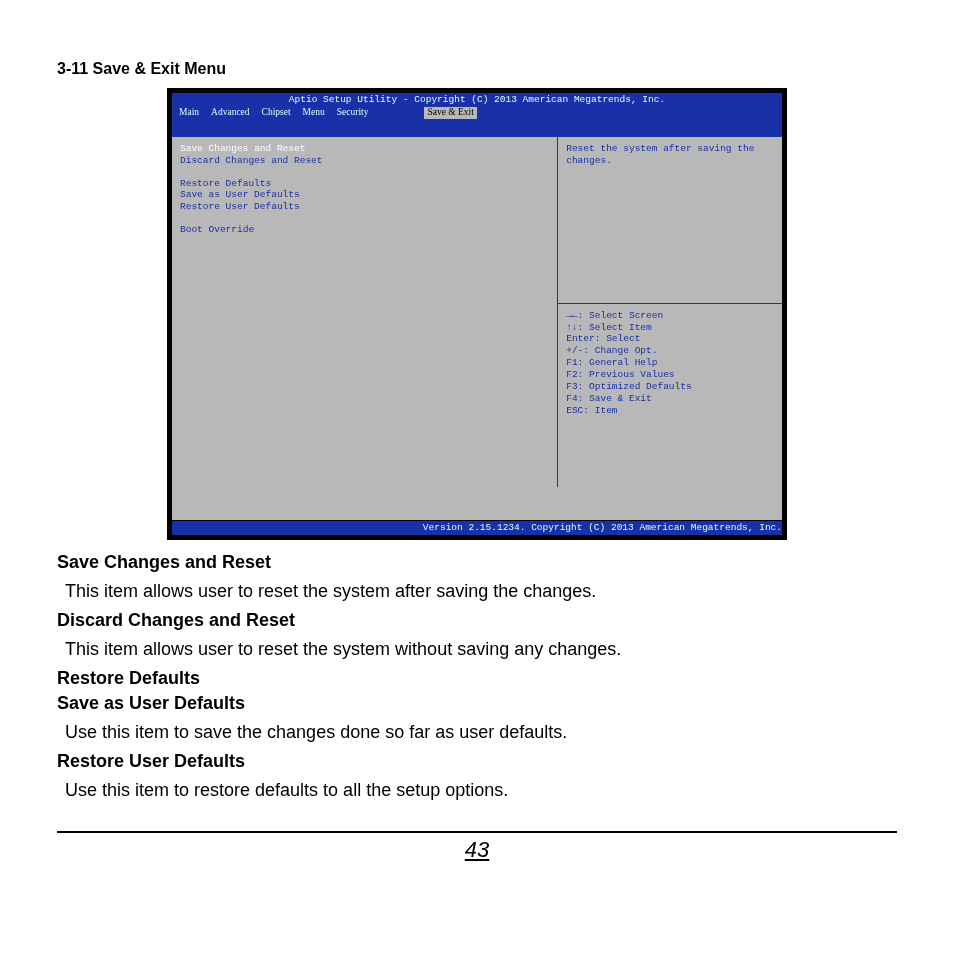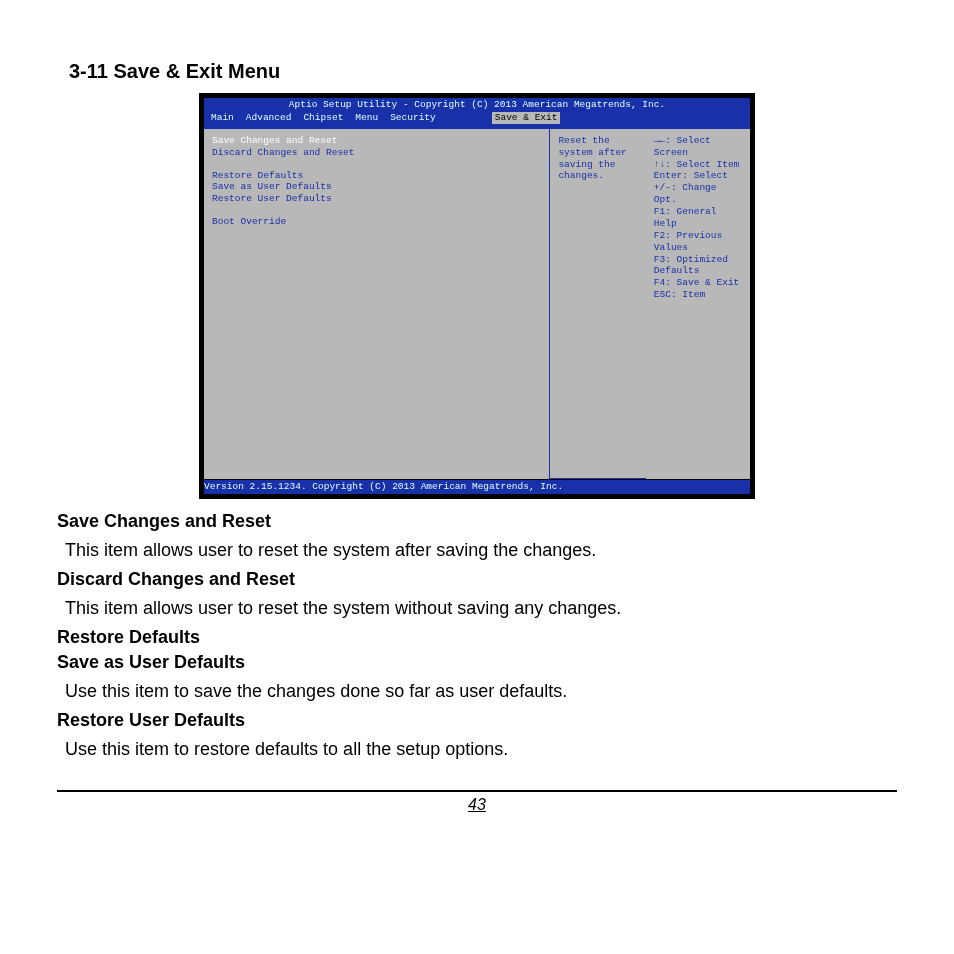--- a/index.html
+++ b/index.html
@@ -9,26 +9,26 @@
     font-family: Arial, Helvetica, sans-serif;
     color: #000000;
     width: 954px;
   }
   .page {
     width: 840px;
     margin: 0 auto;
     padding: 60px 0 30px 0;
   }
   h2.section-title {
-    font-size: 20px;
+    font-size: 16px;
     font-weight: bold;
-    margin: 0 0 10px 12px;
+    margin: 0 0 10px 0;
   }
   .bios-screenshot {
-    width: 556px;
+    width: 620px;
     margin: 0 auto 12px auto;
     background: #000000;
     padding: 4px;
     box-sizing: border-box;
   }
   .bios-inner {
     background: #b8b8b8;
     border: 1px solid #000;
     font-family: "Courier New", monospace;
     font-size: 9.5px;
@@ -37,23 +37,24 @@
   }
   .bios-header {
     background: #1830a8;
     color: #dff;
     text-align: center;
     padding: 1px 0;
   }
   .bios-tabs {
     background: #1830a8;
     color: #dff;
-    padding: 0 4px 5px 4px;
+    padding: 0 4px 18px 4px;
     display: flex;
     gap: 6px;
+    font-family: Liberation Serif, serif;
   }
   .bios-tab {
     padding: 0 3px;
   }
   .bios-tab.active {
     background: #b8b8b8;
     color: #000;
     margin-left: 47px;
   }
   .bios-body {
@@ -61,21 +62,21 @@
     height: 350px;
   }
   .bios-left {
     flex: 1.65;
     border-right: 1px solid #1830a8;
     padding: 6px 8px;
   }
   .bios-right {
     flex: 1;
     display: flex;
-    flex-direction: row;
+    flex-direction: column;
   }
   .bios-help-top {
     flex: 0.9;
     padding: 6px 8px;
     border-bottom: 1px solid #1830a8;
   }
   .bios-help-bottom {
     flex: 1;
     padding: 6px 8px;
   }
@@ -86,23 +87,24 @@
   }
   .bios-item.selected {
     color: #ffffff;
   }
   .bios-spacer {
     height: 11px;
   }
   .bios-footer {
     background: #1830a8;
     color: #dff;
-    text-align: left;
+    text-align: right;
     padding: 1px 0;
     border-top: 1px solid #000;
+    margin-top: 33px;
   }
   .descs {
     margin-top: 8px;
     font-size: 18px;
   }
   .desc-block {
     margin-bottom: 4px;
   }
   .desc-title {
     font-weight: bold;
@@ -111,21 +113,21 @@
     margin: 8px;
   }
   hr.page-rule {
     border: none;
     border-top: 2px solid #000;
     margin: 30px 0 4px 0;
   }
   .page-num {
     text-align: center;
     font-style: italic;
-    font-size: 16px;
+    font-size: 22px;
     text-decoration: underline;
   }
 </style>
 </head>
 <body>
 
 <div class="page">
 
   <h2 class="section-title">3-11 Save &amp; Exit Menu</h2>
 

